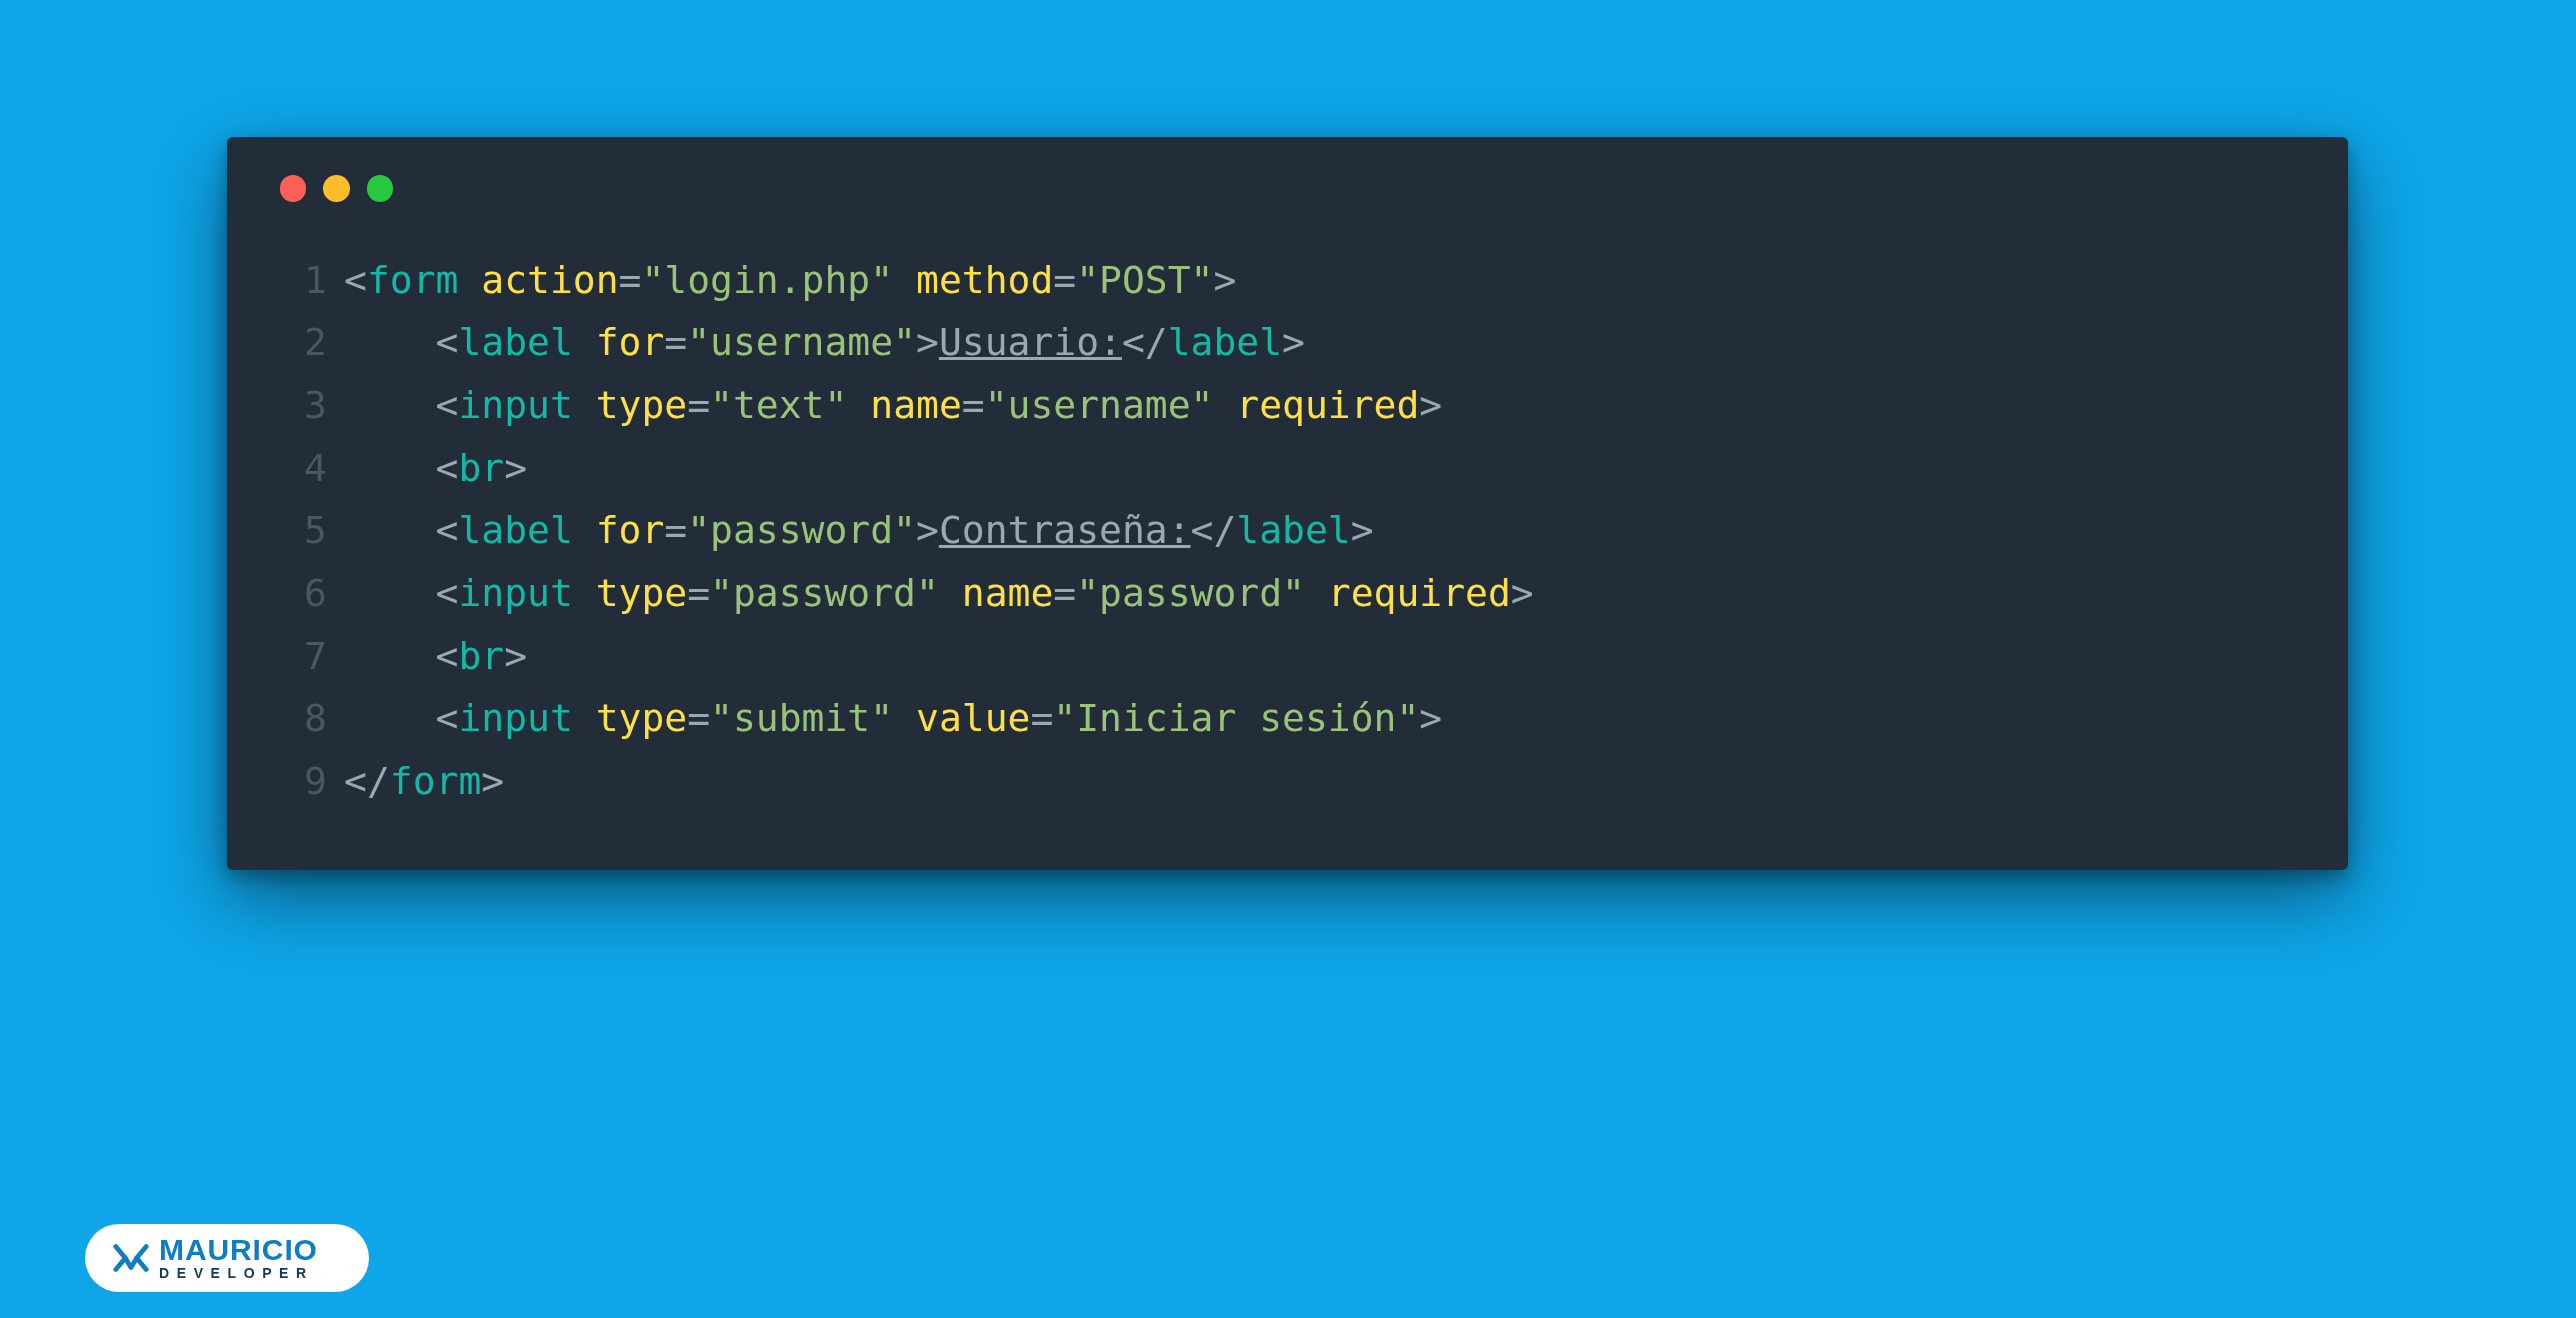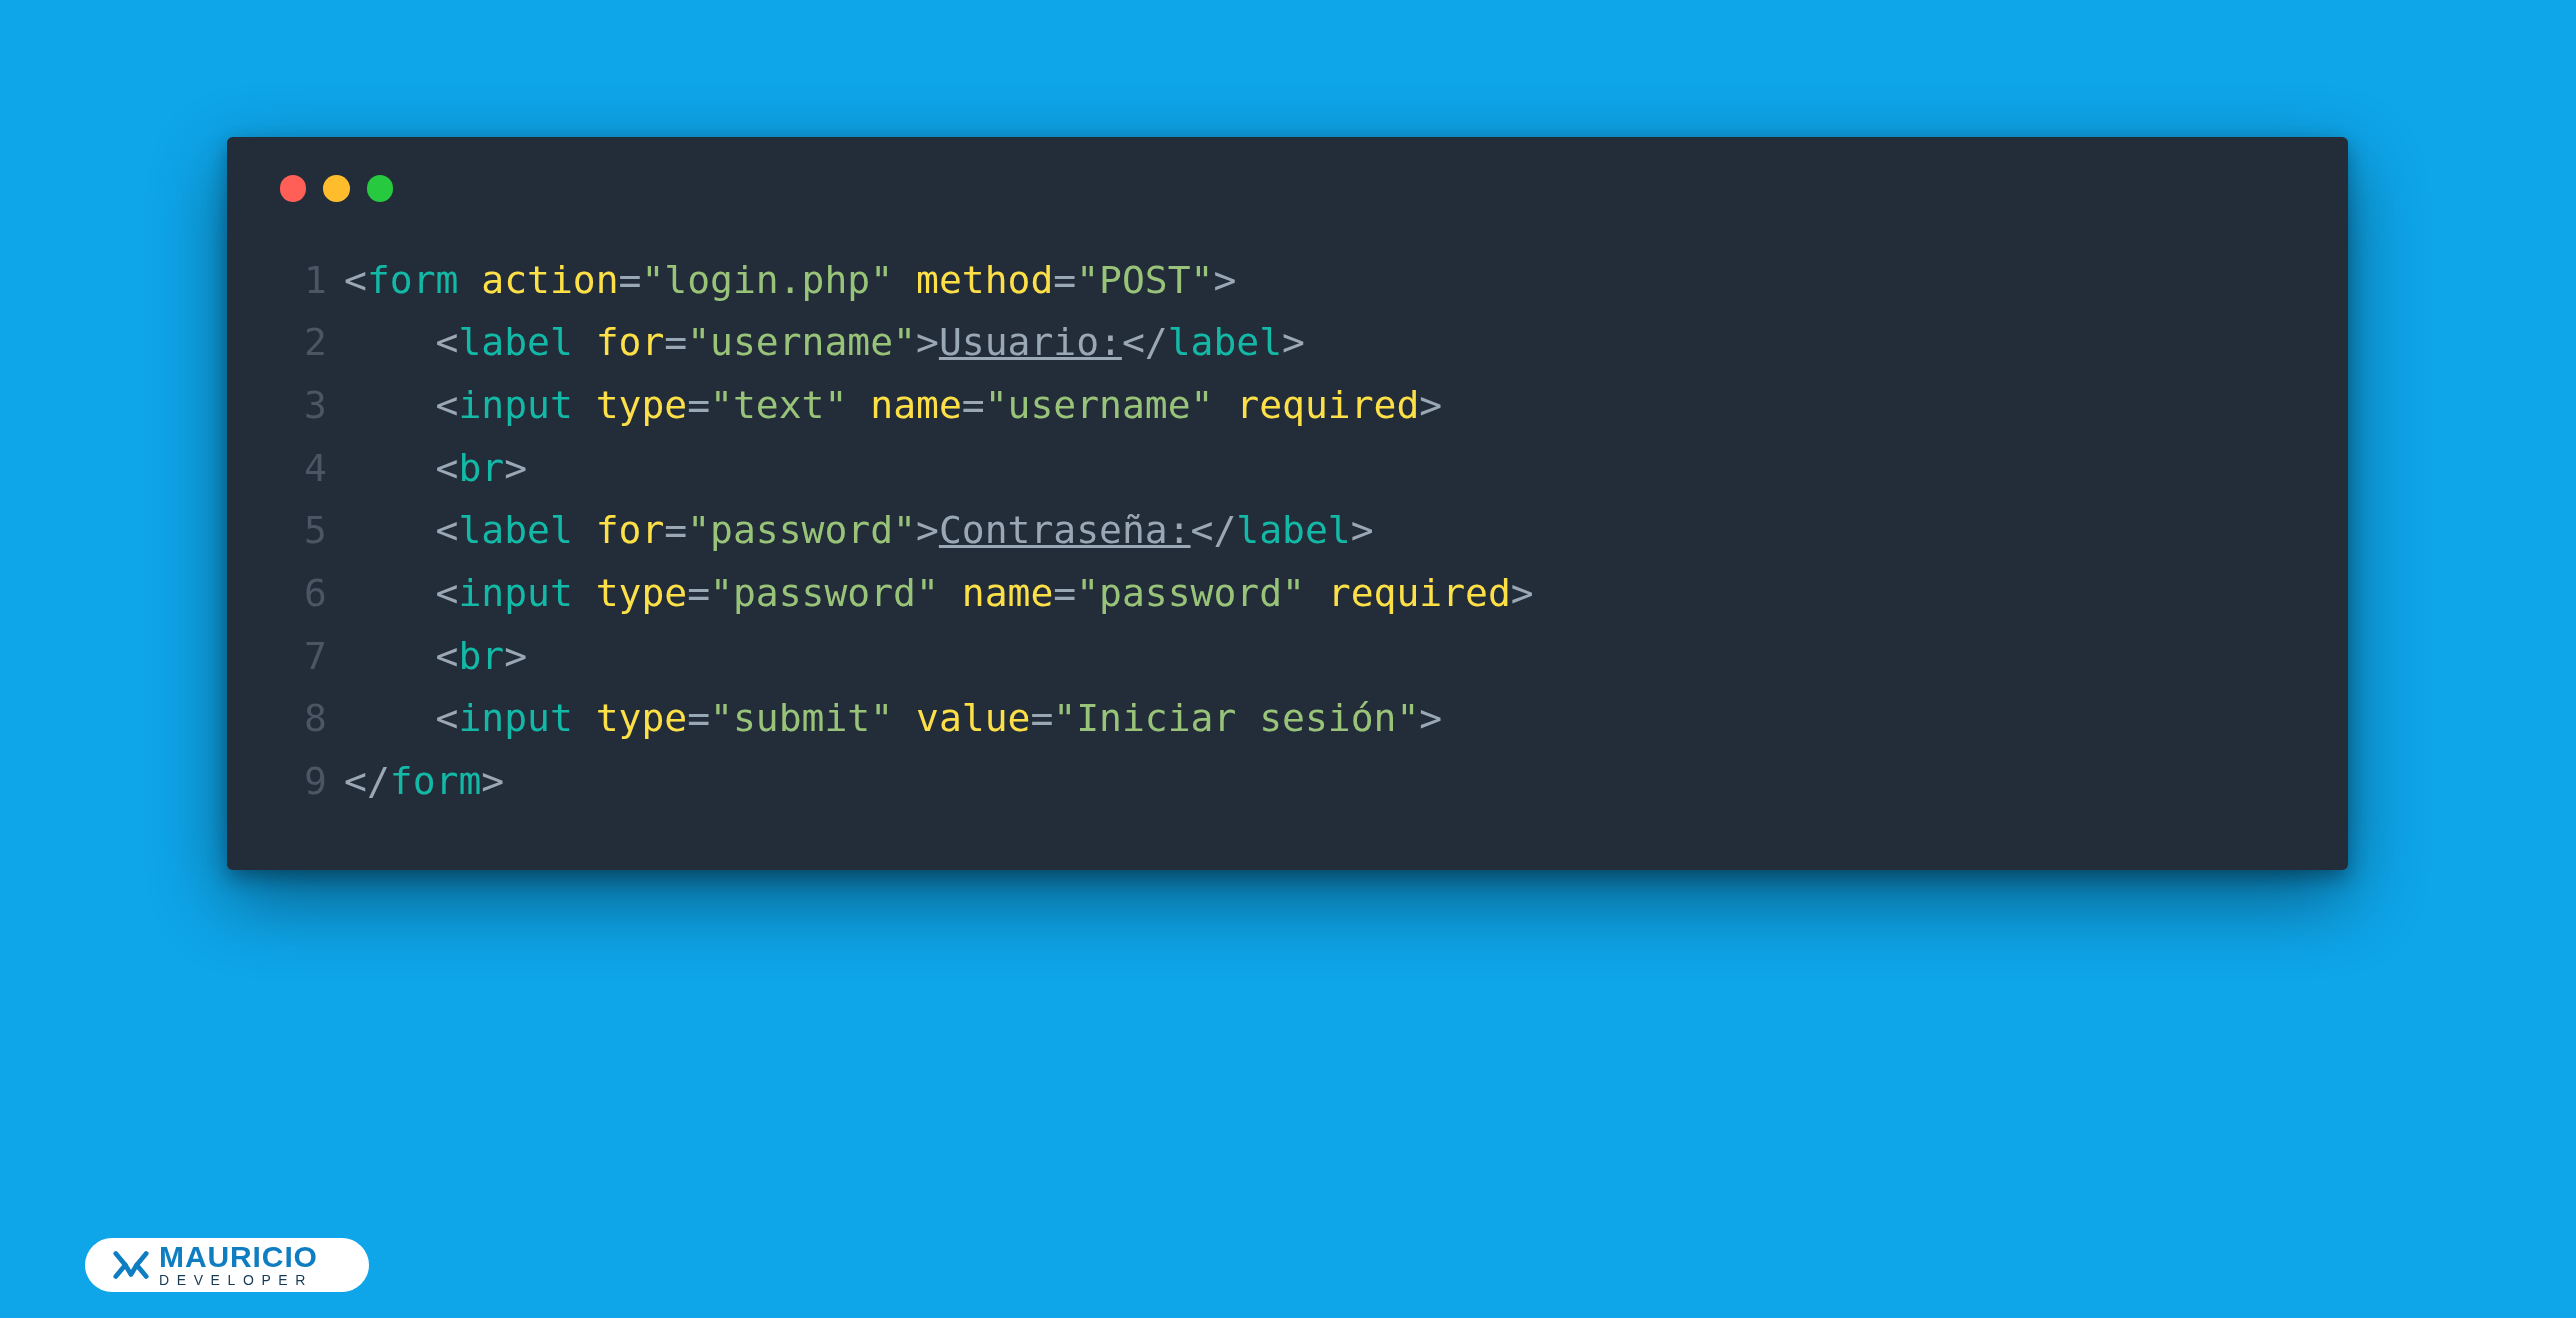--- a/index.html
+++ b/index.html
@@ -70,39 +70,39 @@
   .logo {
     position: absolute;
     bottom: 26.5px;
     left: 85px;
     background: #ffffff;
     border-radius: 946px;
     padding: 11.4px 51px 11.4px 26.5px;
     display: flex;
     align-items: center;
     gap: 9.5px;
-    height: 54px;
+    height: 68px;
     box-sizing: border-box;
   }
   .logo-icon svg { display:block; }
   .logo-text {
     display: flex;
     flex-direction: column;
     line-height: 1;
     font-family: "Arial Black", Arial, sans-serif;
   }
   .logo-main {
     color: #0e7dc2;
     font-weight: 900;
     font-size: 30px;
     letter-spacing: 0.9px;
   }
   .logo-sub {
     color: #153a56;
-    font-weight: 400;
+    font-weight: 700;
     font-size: 14px;
     letter-spacing: 7.6px;
     margin-top: 1.9px;
   }
 </style>
 </head>
 <body>
 
 <div class="code-window">
   <div class="titlebar">

